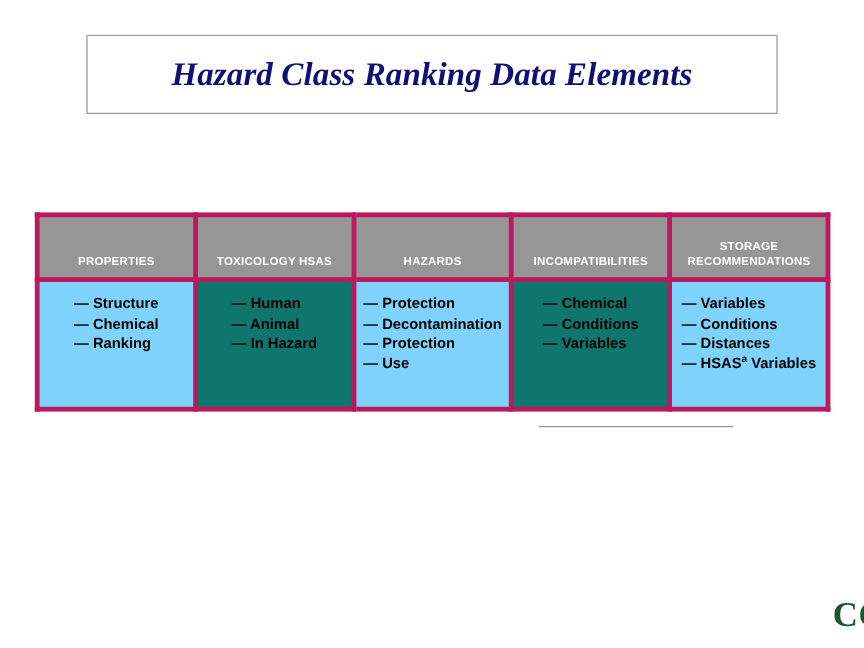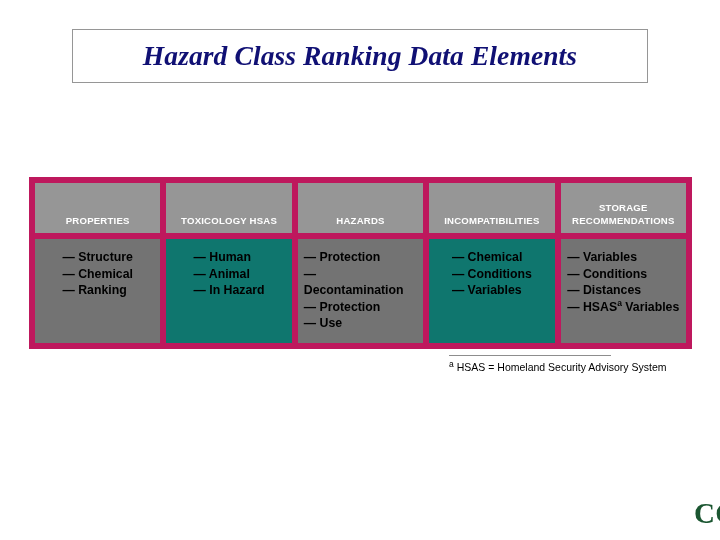--- a/index.html
+++ b/index.html
@@ -14,21 +14,21 @@
     overflow: hidden;
     position: relative;
   }
 
   
   #title-box {
     position: absolute;
     left: 72px;
     top: 29px;
     width: 576px;
-    height: 54px;
+    height: 66px;
     box-sizing: border-box;
     border: 1px solid #969696;
     background: #ffffff;
     display: flex;
     align-items: center;
     justify-content: center;
   }
   #title-text {
     font-family: "Liberation Serif", serif;
     font-style: italic;
@@ -44,21 +44,21 @@
     position: absolute;
     left: 29px;
     top: 177px;
     width: 663px;
     border-collapse: collapse;
     table-layout: fixed;
     background: #ffffff;
   }
   #data-table th,
   #data-table td {
-    border: 6px solid #be185d;
+    border: 4px solid #be185d;
     padding: 0;
     vertical-align: top;
   }
   #data-table thead th {
     background: #969696;
     color: #ffffff;
     font-size: 9.6px;
     font-weight: bold;
     letter-spacing: 0.2px;
     text-align: center;
@@ -69,21 +69,21 @@
   }
   #data-table tbody td {
     height: 94px;
     font-size: 12.3px;
     font-weight: bold;
     color: #000000;
     line-height: 16.5px;
     padding: 10px 6px 0 6px;
     text-align: center;
   }
-  .cell-green { background: #737373; }
+  .cell-green { background: #7dd3fc; }
   .cell-amber { background: #0f766e; }
 
   .item-list {
     display: inline-block;
     text-align: left;
   }
   .item-list div {
     white-space: normal;
   }
   .fn-ref {
@@ -186,16 +186,15 @@
           <div>— Distances</div>
           <div><span>— HSAS</span><span class="fn-ref">a</span><span> Variables</span></div>
         </div>
       </td>
     </tr>
   </tbody>
 </table>
 
 <div id="footnote-block">
   <div id="footnote-rule"></div>
-  <div id="footnote-text"><span id="footnote-marker">a</span><span>HSAS = Homeland Security Advisory System</span></div>
 </div>
 
 <div id="logo">CCS</div>
 
 </body></html>

